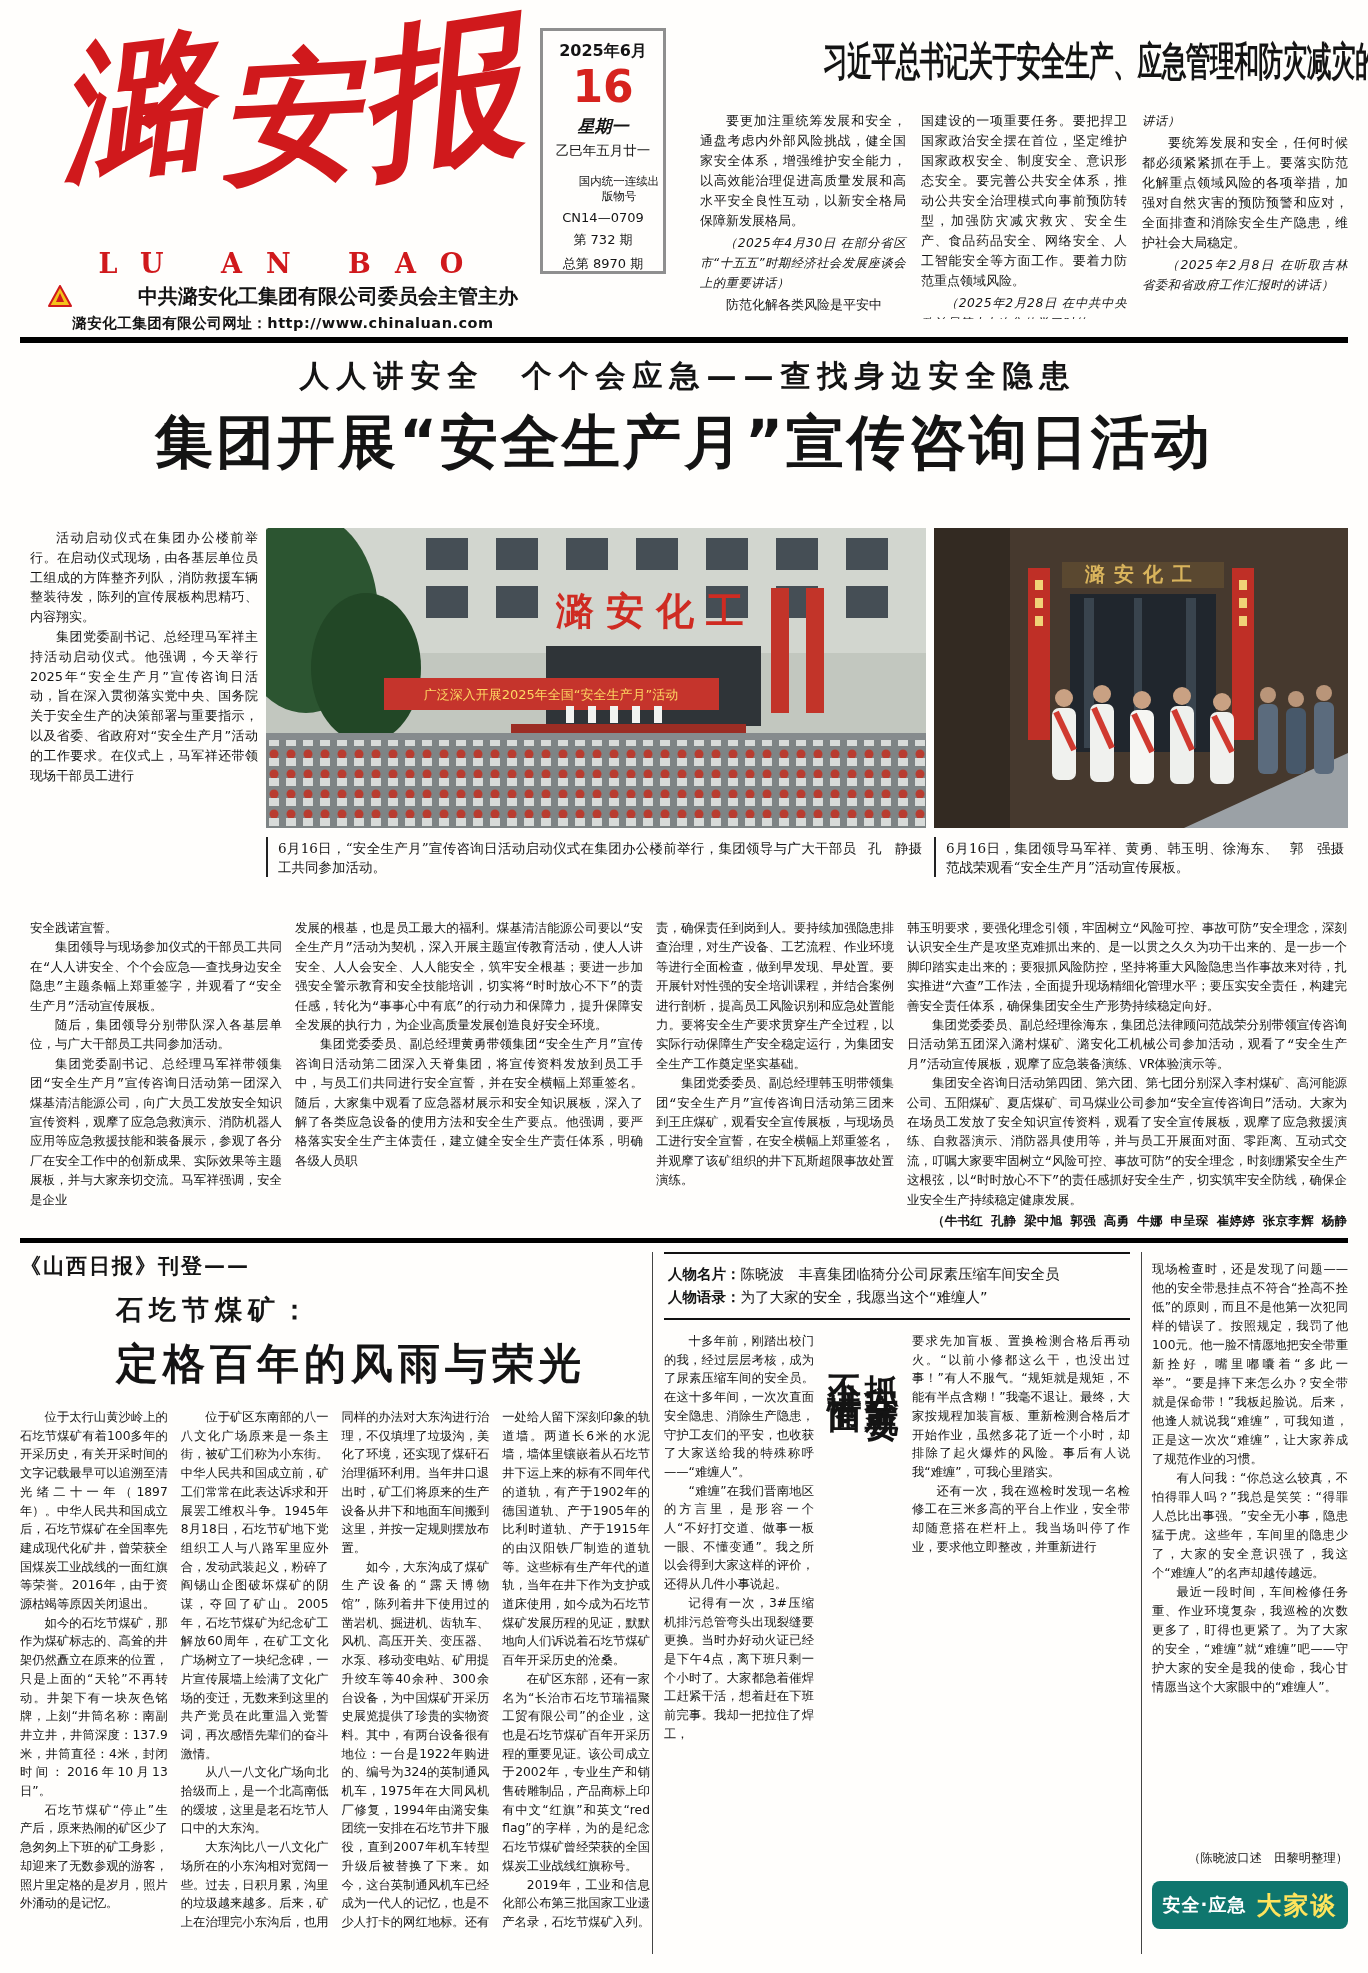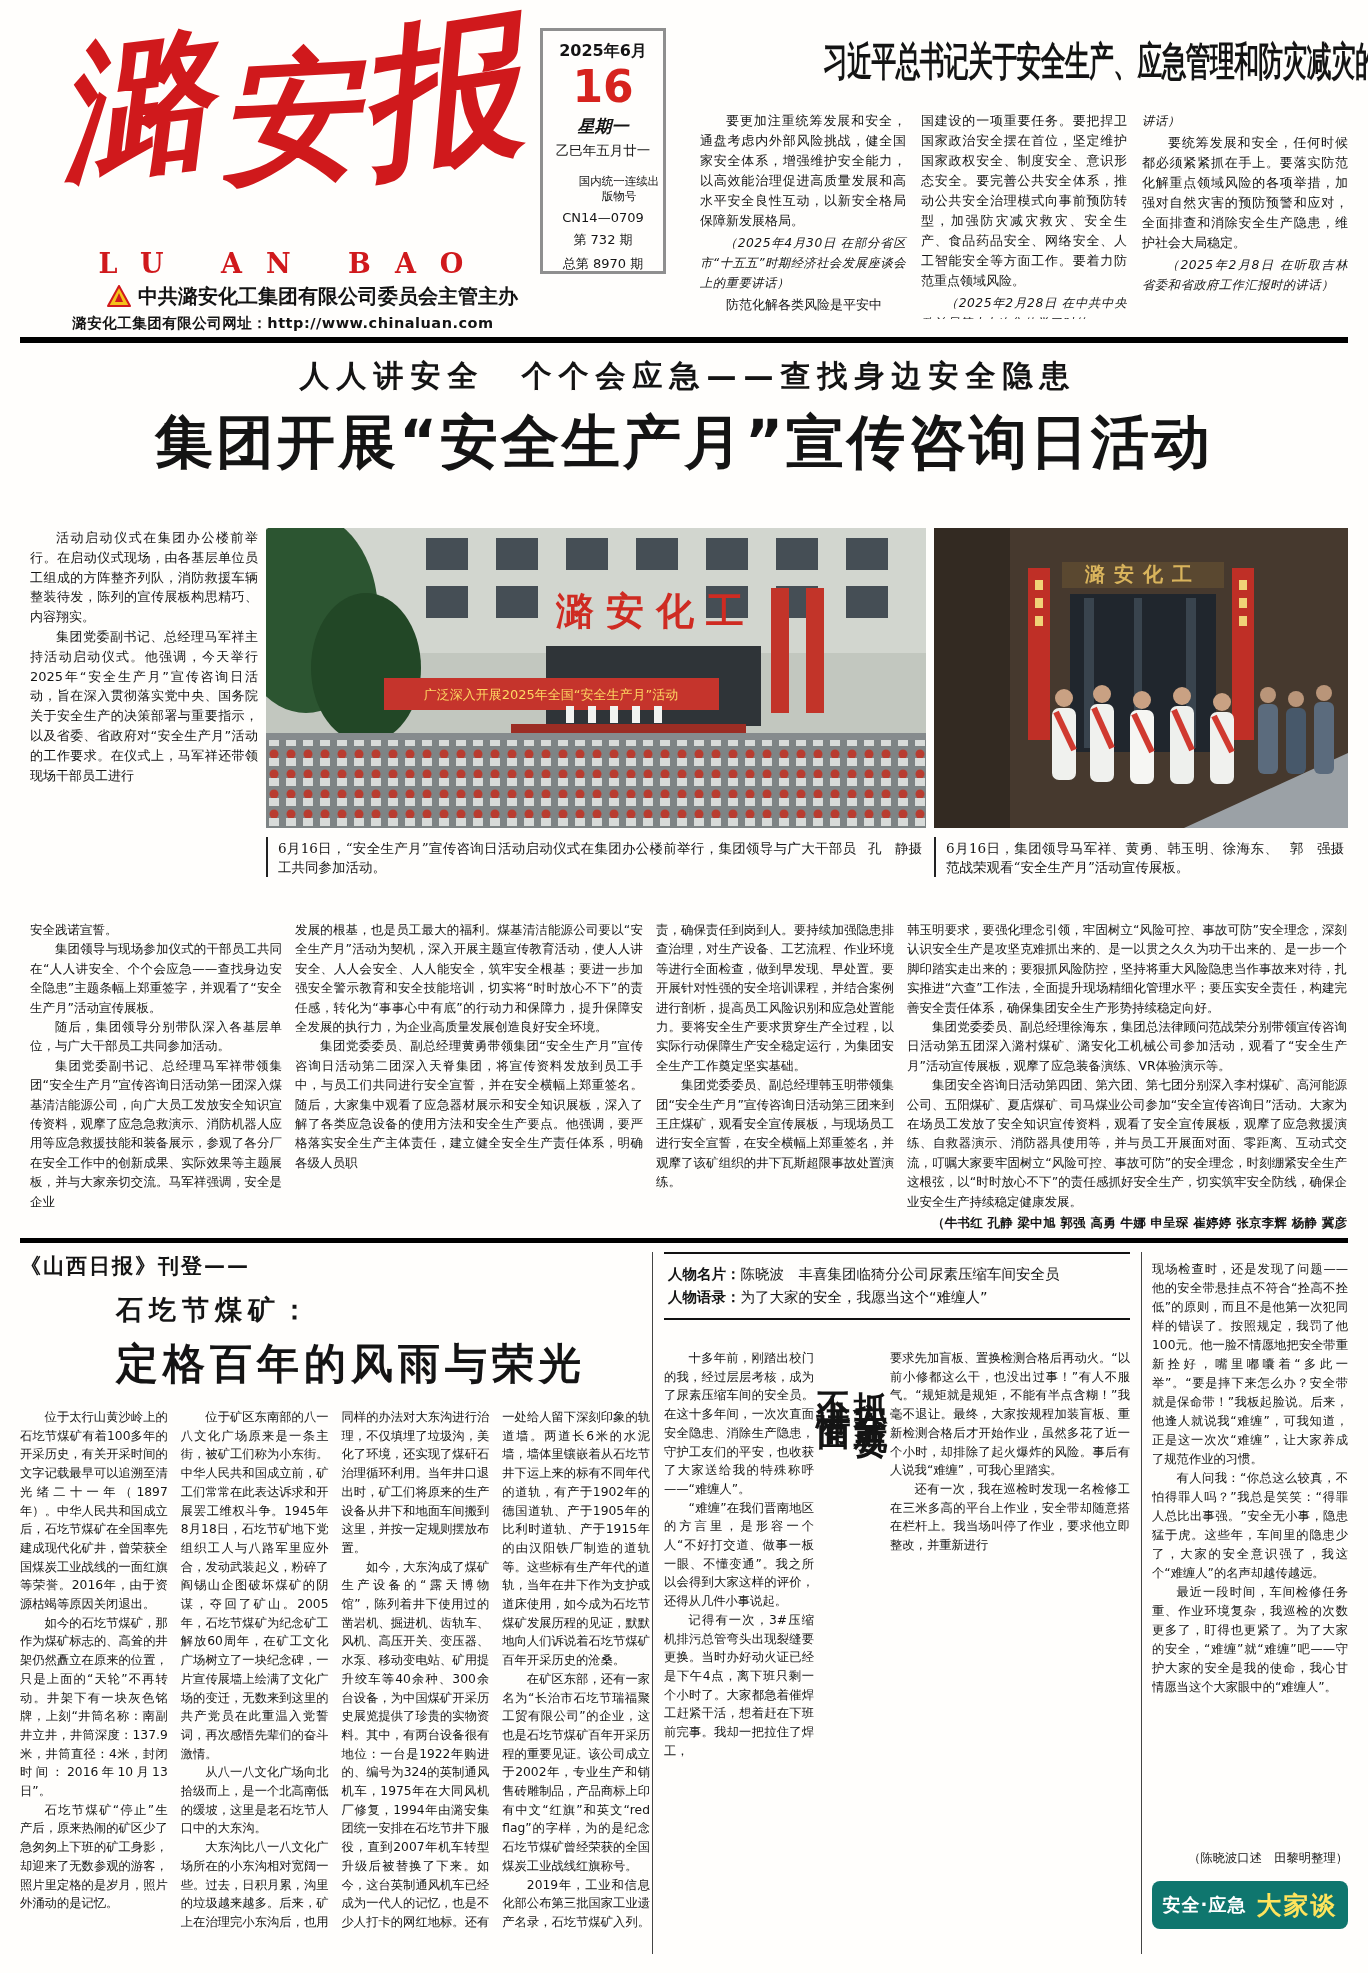--- a/index.html
+++ b/index.html
@@ -13,21 +13,21 @@
   .masthead{position:absolute;left:58px;top:12px;width:470px;height:255px;}
   .mast-title{position:relative;height:195px;color:#d0191c;font-family:"DejaVu Serif","Liberation Serif",serif;
               font-weight:bold;font-style:italic;}
   .mast-title span{position:absolute;display:block;line-height:1;}
   .mc1{left:0px;top:18px;font-size:150px;transform:rotate(-7deg);}
   .mc2{left:160px;top:36px;font-size:138px;transform:rotate(-3deg);}
   .mc3{left:300px;top:2px;font-size:160px;transform:rotate(-9deg);}
   .mast-latin{margin-top:41px;text-align:center;color:#d0191c;font-family:"DejaVu Serif",serif;
               font-size:27px;letter-spacing:24px;font-weight:bold;}
   .sponsor{position:absolute;left:48px;top:283px;width:470px;text-align:center;}
-  .sponsor-line{font-size:20px;font-weight:bold;display:flex;align-items:center;justify-content:flex-end;gap:7px;}
+  .sponsor-line{font-size:20px;font-weight:bold;display:flex;align-items:center;justify-content:space-between;gap:7px;}
   .sponsor-url{font-size:14.5px;font-weight:bold;margin-top:4px;letter-spacing:.5px;}
 
   
   .datebox{position:absolute;left:540px;top:28px;width:126px;height:246px;border:3px solid #8f8f8f;
            text-align:center;padding-top:10px;box-sizing:border-box;overflow:hidden;}
   .d-ym{font-size:16px;font-weight:bold;}
   .d-day{font-size:44px;font-weight:bold;color:#d6231e;line-height:1.15;}
   .d-week{font-size:17px;font-weight:bold;margin-top:2px;font-style:italic;}
   .d-lunar{font-size:13.5px;margin-top:4px;}
   .d-issn-label{font-size:11.5px;margin-top:14px;padding-left:32px;}
@@ -57,37 +57,37 @@
   .main-top{position:absolute;left:30px;top:528px;width:1318px;height:384px;display:grid;
             grid-template-columns:228px 660px 414px;column-gap:8px;}
   .mt-col1{font-size:13px;line-height:19.8px;overflow:hidden;height:384px;}
   .photo-cell{overflow:hidden;}
   .photo-frame{width:100%;height:300px;overflow:hidden;}
   .photo-frame svg{display:block;}
   .caption{margin-top:9px;border-left:2px solid #222;padding:2px 4px 0 10px;
            font-family:"DejaVu Serif","Liberation Serif",serif;font-size:13.5px;line-height:19px;text-align:justify;}
   .caption .credit{float:right;white-space:nowrap;padding-left:12px;}
   .main-bottom{position:absolute;left:30px;top:920px;width:1318px;height:312px;display:grid;
-               grid-template-columns:252px 348px 238px 440px;column-gap:13px;font-size:12.5px;line-height:19.4px;overflow:hidden;}
+               grid-template-columns:252px 348px 238px 440px;column-gap:13px;font-size:12.5px;line-height:19.4px;overflow:hidden;font-family:Liberation Mono, monospace;}
   .main-bottom > div{overflow:hidden;}
   .byline-names{text-indent:2em;margin-top:2px;font-weight:bold;}
 
   
   .feat-left{position:absolute;left:20px;top:1252px;width:630px;}
   .fl-kicker{font-size:21px;font-weight:bold;letter-spacing:2px;}
   .fl-sub{font-family:"DejaVu Serif",serif;font-size:27px;font-weight:bold;letter-spacing:6px;margin:12px 0 0 96px;}
   .fl-title{font-family:"DejaVu Serif",serif;font-size:42px;font-weight:bold;letter-spacing:5px;margin:8px 0 0 96px;}
   .fl-body{margin-top:16px;column-count:4;column-gap:13px;height:538px;overflow:hidden;column-fill:auto;
            font-size:12.3px;line-height:18.7px;}
 
   
   .feat-mid{position:absolute;left:664px;top:1252px;width:466px;}
   .fm-card{border-top:2px solid #111;border-bottom:2px solid #111;padding:9px 4px;font-size:14.5px;line-height:23px;}
   .fm-card b{font-weight:bold;}
-  .fm-body{margin-top:29px;display:grid;grid-template-columns:150px 74px 1fr;column-gap:1px;height:548px;overflow:hidden;
+  .fm-body{margin-top:12px;display:grid;grid-template-columns:150px 74px 1fr;column-gap:12px;height:548px;overflow:hidden;
            font-size:12.3px;line-height:18.7px;}
   .fm-body > div{overflow:hidden;}
   .v-head{writing-mode:vertical-rl;font-size:34px;font-weight:900;letter-spacing:9px;line-height:37px;
           padding-top:16px;text-align:left;white-space:pre-line;}
 
   
   .feat-right{position:absolute;left:1152px;top:1260px;width:196px;}
   .fr-body{height:582px;overflow:hidden;font-size:12.3px;line-height:19px;}
   .fr-byline{margin-top:8px;text-align:right;font-size:12.3px;}
   .badge{margin-top:14px;height:48px;background:#0f766e;border-radius:8px;display:flex;align-items:center;

